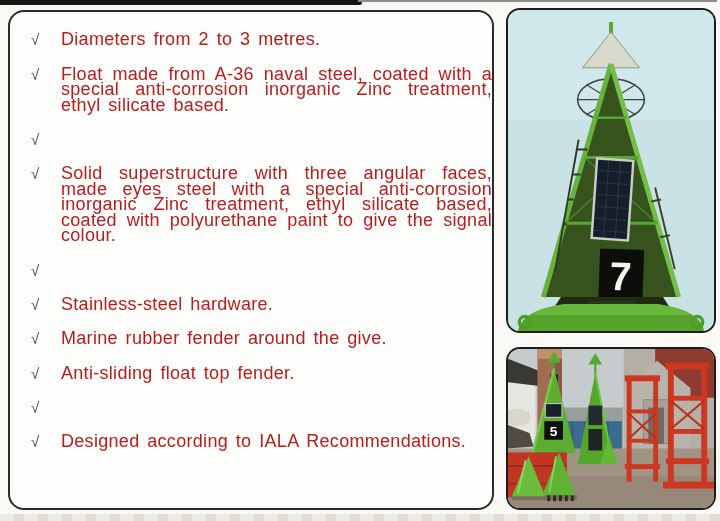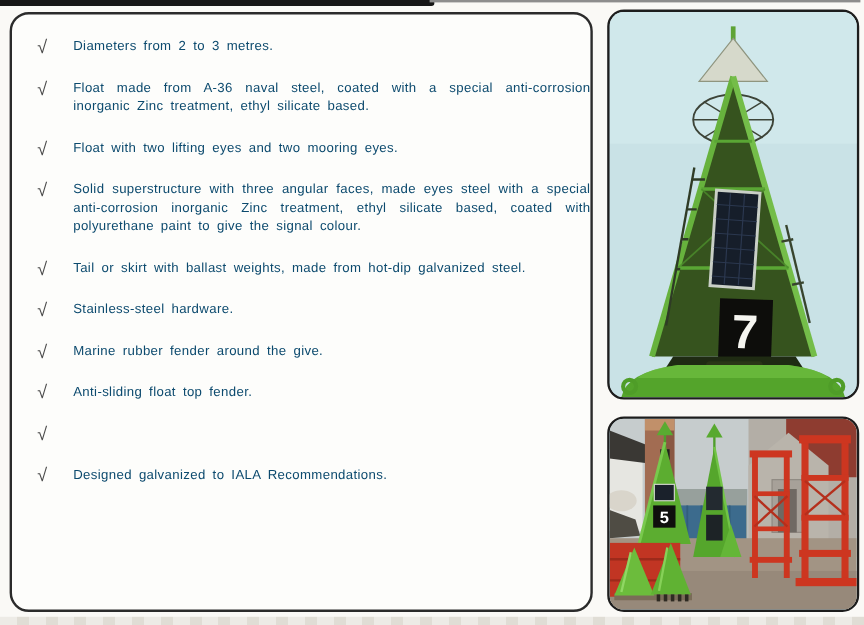--- a/index.html
+++ b/index.html
@@ -26,22 +26,22 @@
     background:#fdfdfb;padding-top:20px;
   }
   .feature-item{display:flex;margin-bottom:19px;}
   .feature-item:last-child{margin-bottom:0;}
   .check{
     flex:0 0 20px;margin-left:21px;
     color:#4b4b4b;font-size:15px;line-height:15px;
   }
   .feature-text{
     flex:1;margin-left:10px;
-    font-size:11px;line-height:15.5px;text-align:justify;
-    color:#0c4a6e;letter-spacing:0.3px;word-spacing:2.5px;
+    font-size:18px;line-height:15.5px;text-align:justify;
+    color:#b91c1c;letter-spacing:0.3px;word-spacing:2.5px;
   }
   .photo{
     position:absolute;left:506px;box-sizing:border-box;
     border:2px solid #1d1d1d;border-radius:14px;overflow:hidden;
     background:#c9e2e6;
   }
   .photo-top{top:8px;width:210px;height:325px;}
   .photo-bottom{top:347px;width:210px;height:163px;}
   .photo svg{display:block;width:100%;height:100%;}
 </style>
@@ -57,48 +57,46 @@
     <div class="feature-item">
       <span class="check">√</span>
       <span class="feature-text">Diameters from 2 to 3 metres.</span>
     </div>
   <div class="feature-item">
       <span class="check">√</span>
       <span class="feature-text">Float made from A-36 naval steel, coated with a special anti-corrosion inorganic Zinc treatment, ethyl silicate based.</span>
     </div>
       <div class="feature-item">
       <span class="check">√</span>
-      <span class="feature-text">Float with two lifting eyes and two mooring eyes.</span>
     </div>
       <div class="feature-item">
       <span class="check">√</span>
       <span class="feature-text">Solid superstructure with three angular faces, made eyes steel with a special anti-corrosion inorganic Zinc treatment, ethyl silicate based, coated with polyurethane paint to give the signal colour.</span>
     </div>
       <div class="feature-item">
       <span class="check">√</span>
-      <span class="feature-text">Tail or skirt with ballast weights, made from hot-dip galvanized steel.</span>
     </div>
       <div class="feature-item">
       <span class="check">√</span>
       <span class="feature-text">Stainless-steel hardware.</span>
     </div>
       <div class="feature-item">
       <span class="check">√</span>
       <span class="feature-text">Marine rubber fender around the give.</span>
     </div>
       <div class="feature-item">
       <span class="check">√</span>
       <span class="feature-text">Anti-sliding float top fender.</span>
     </div>
       <div class="feature-item">
       <span class="check">√</span>
     </div>
       <div class="feature-item">
       <span class="check">√</span>
-      <span class="feature-text">Designed galvanized to IALA Recommendations.</span>
+      <span class="feature-text">Designed according to IALA Recommendations.</span>
     </div>
     </div>
 </div>
 
 <div class="photo photo-top">
   <svg viewBox="0 0 210 322" preserveAspectRatio="none">
     <rect x="0" y="0" width="210" height="322" fill="#c9e2e6"></rect>
     <rect x="0" y="0" width="210" height="110" fill="#d6ecee" opacity="0.6"></rect>
 
     <rect x="103" y="12" width="4" height="84" fill="#5ea335"></rect>

